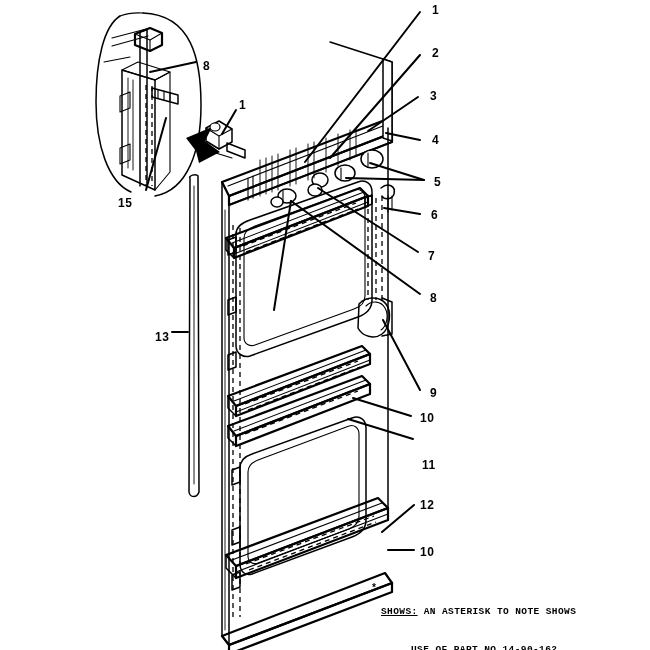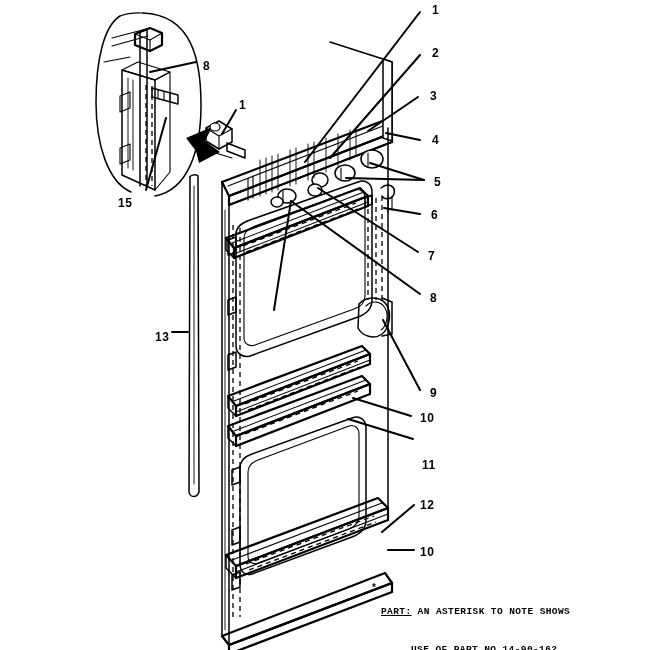--- a/index.html
+++ b/index.html
@@ -278,18 +278,18 @@
   <div class="callout" style="left:422px;top:435px;margin-top:24px;">11</div>
   <div class="callout" style="left:420px;top:499px;text-align:right;">12</div>
   <div class="callout" style="left:420px;top:546px;">10</div>
   <div class="callout" style="left:155px;top:331px;">13</div>
   <div class="callout" style="left:239px;top:99px;">1</div>
   <div class="callout" style="left:118px;top:197px;">15</div>
   <div class="callout" style="left:203px;top:60px;">8</div>
 
   <div class="ast">*</div>
   <div class="note">
-    <span class="note-line"><span class="u">PART:</span><span> AN ASTERISK TO NOTE SHOWS</span></span>
+    <span class="note-line"><span class="u">SHOWS:</span><span> AN ASTERISK TO NOTE SHOWS</span></span>
     <span class="note-line note-indent">USE OF PART NO.14-90-162</span>
     
   </div>
 
 </div>
 
 </body></html>

